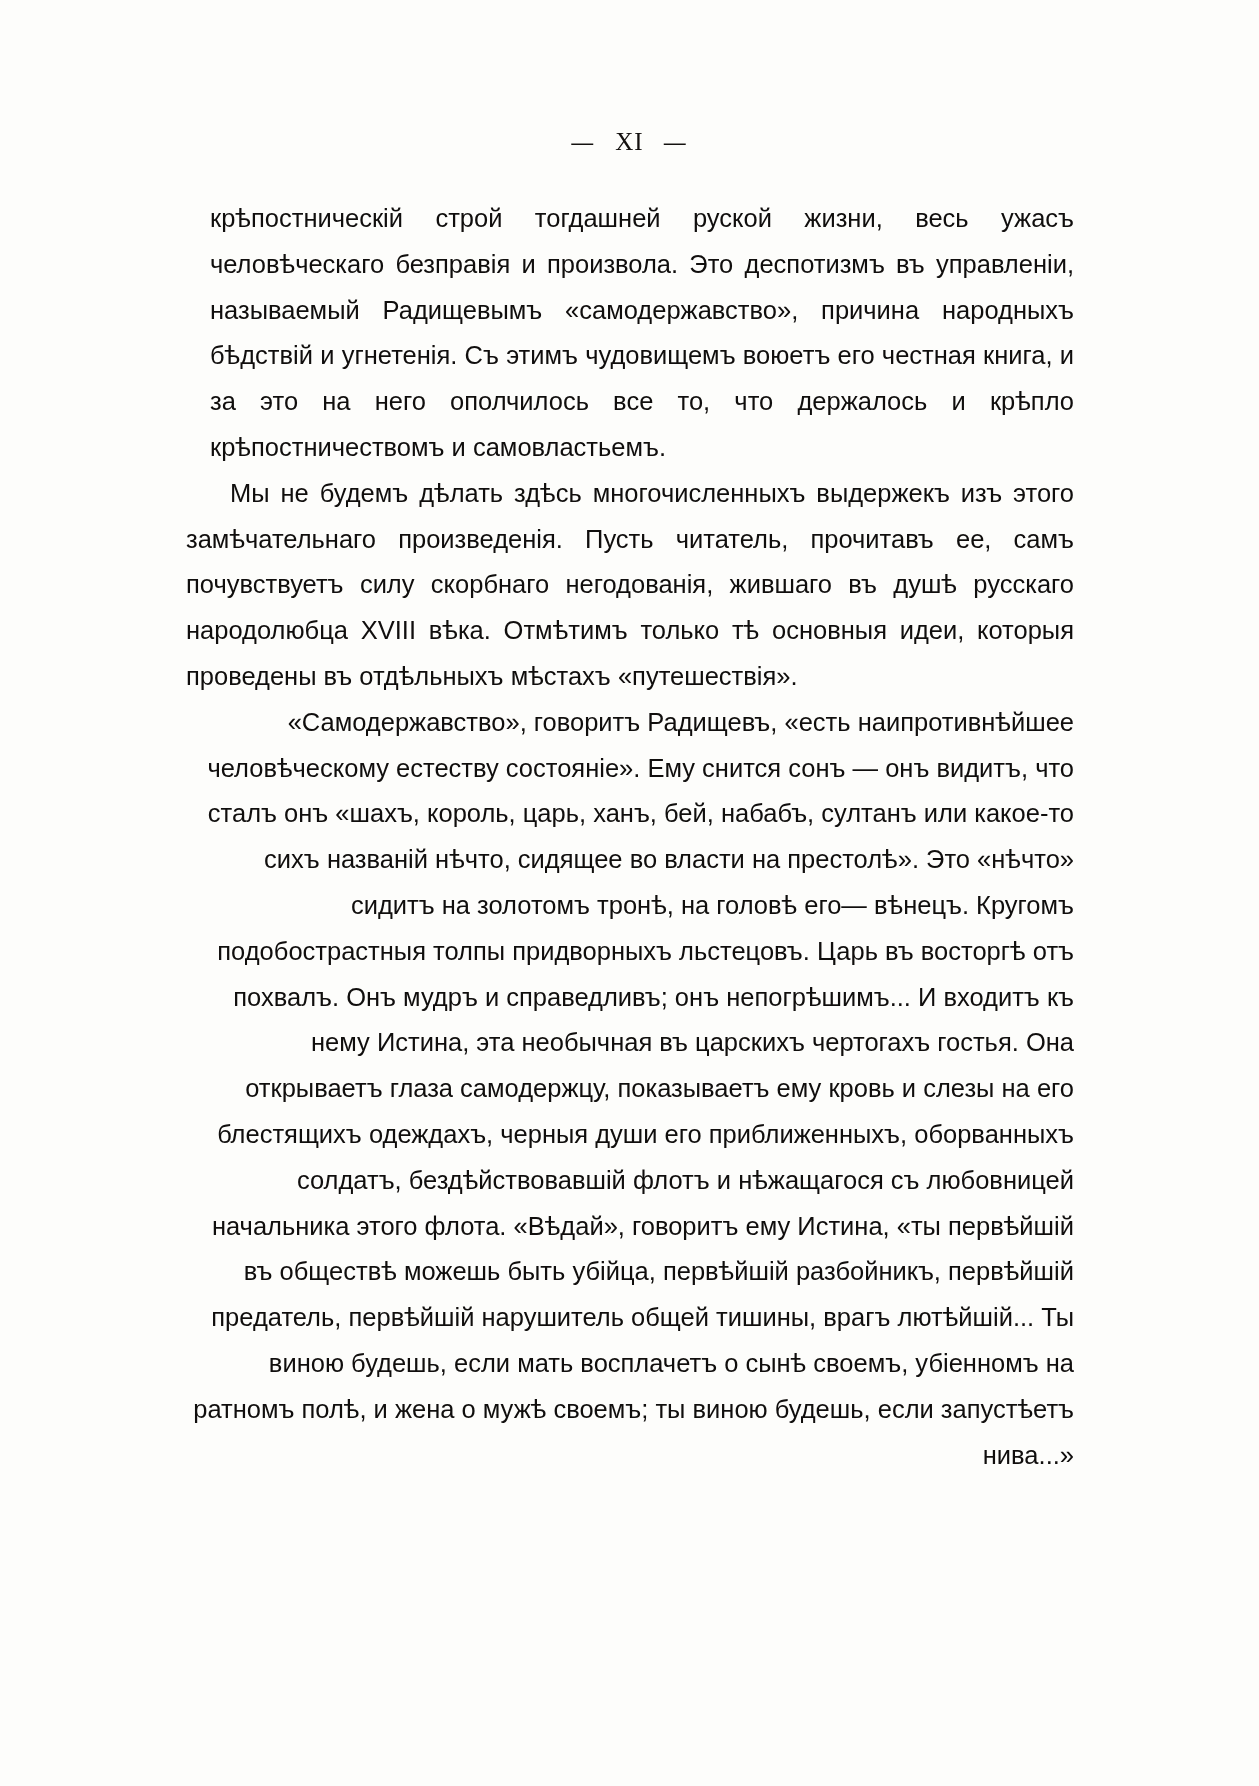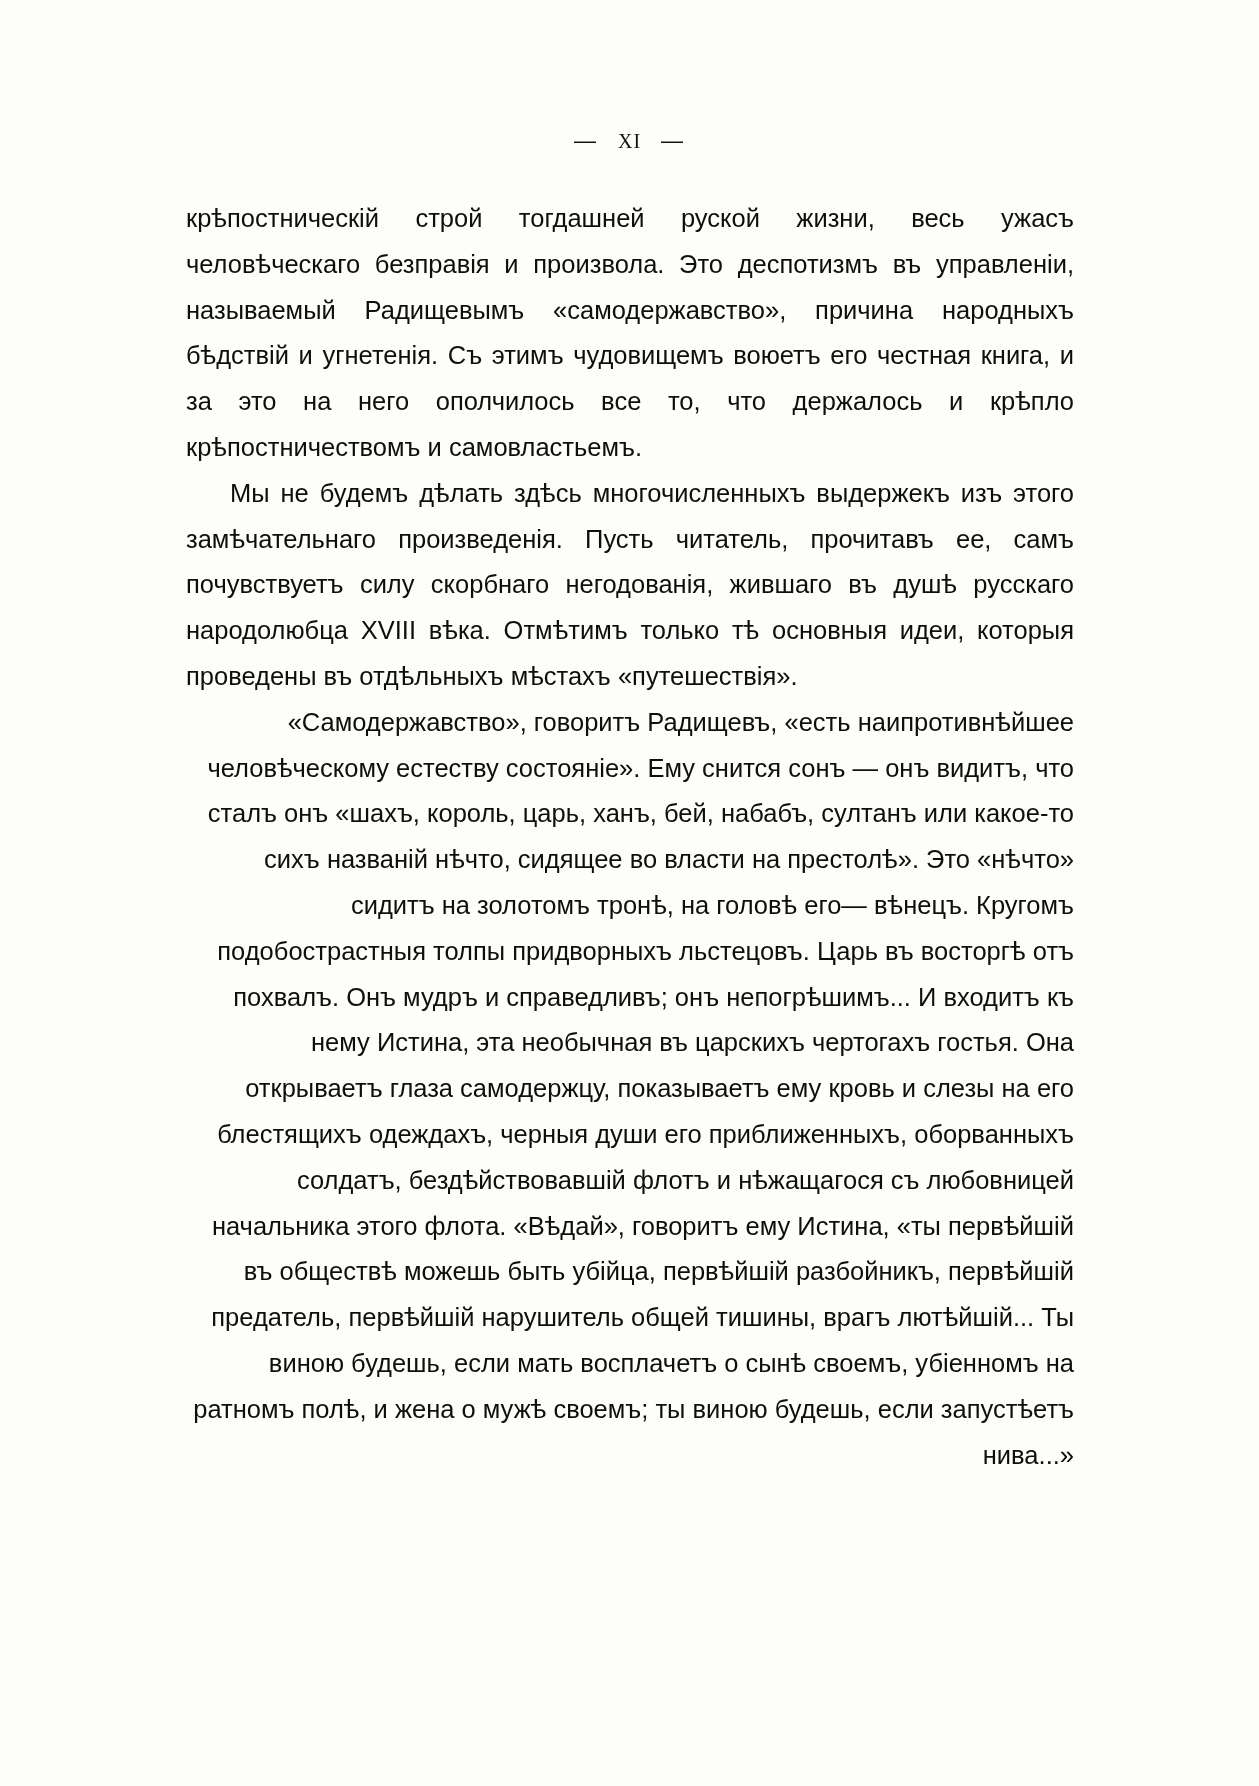--- a/index.html
+++ b/index.html
@@ -28,21 +28,21 @@
   }
   .page-header .dash {
     display: inline-block;
     margin: 0 20px;
     font-family: "Liberation Sans", sans-serif;
   }
   .folio-number {
     display: inline-block;
     font-family: "Liberation Serif", serif;
     font-variant: small-caps;
-    font-size: 20px;
+    font-size: 25px;
     letter-spacing: 1px;
   }
   .body-text {
     position: absolute;
     top: 196px;
     left: 186px;
     width: 888px;
     font-family: "Liberation Sans", sans-serif;
     font-size: 25.5px;
     line-height: 45.8px;
@@ -51,20 +51,21 @@
     text-justify: inter-word;
     -webkit-font-smoothing: none;
   }
   .body-text p {
     margin: 0 0 0 0;
     text-indent: 44px;
     text-align: justify;
   }
   .body-text p.first {
     text-indent: 0;
+    margin-left: 24px;
   }
   .body-text p:last-child {
     text-align: right;
   }
 </style>
 </head>
 <body>
 
 <div class="page">
 

